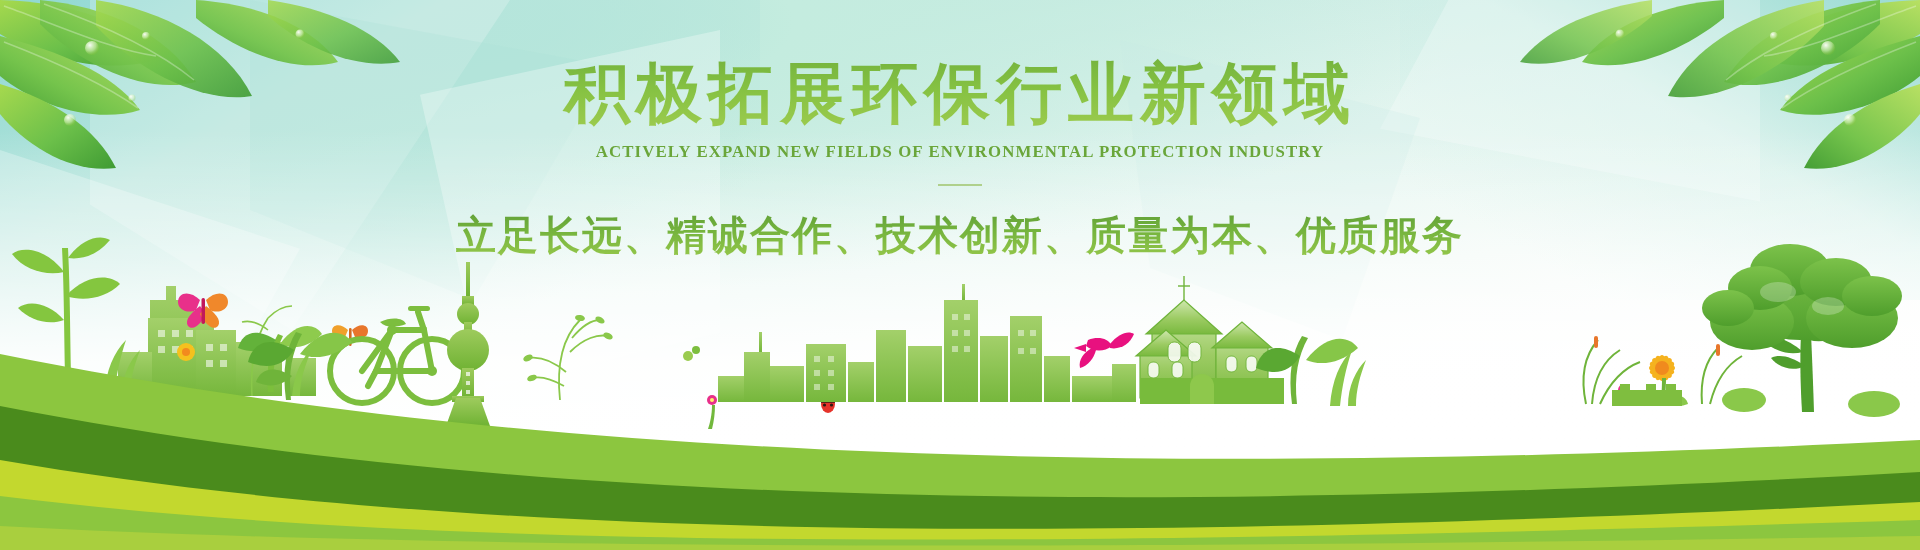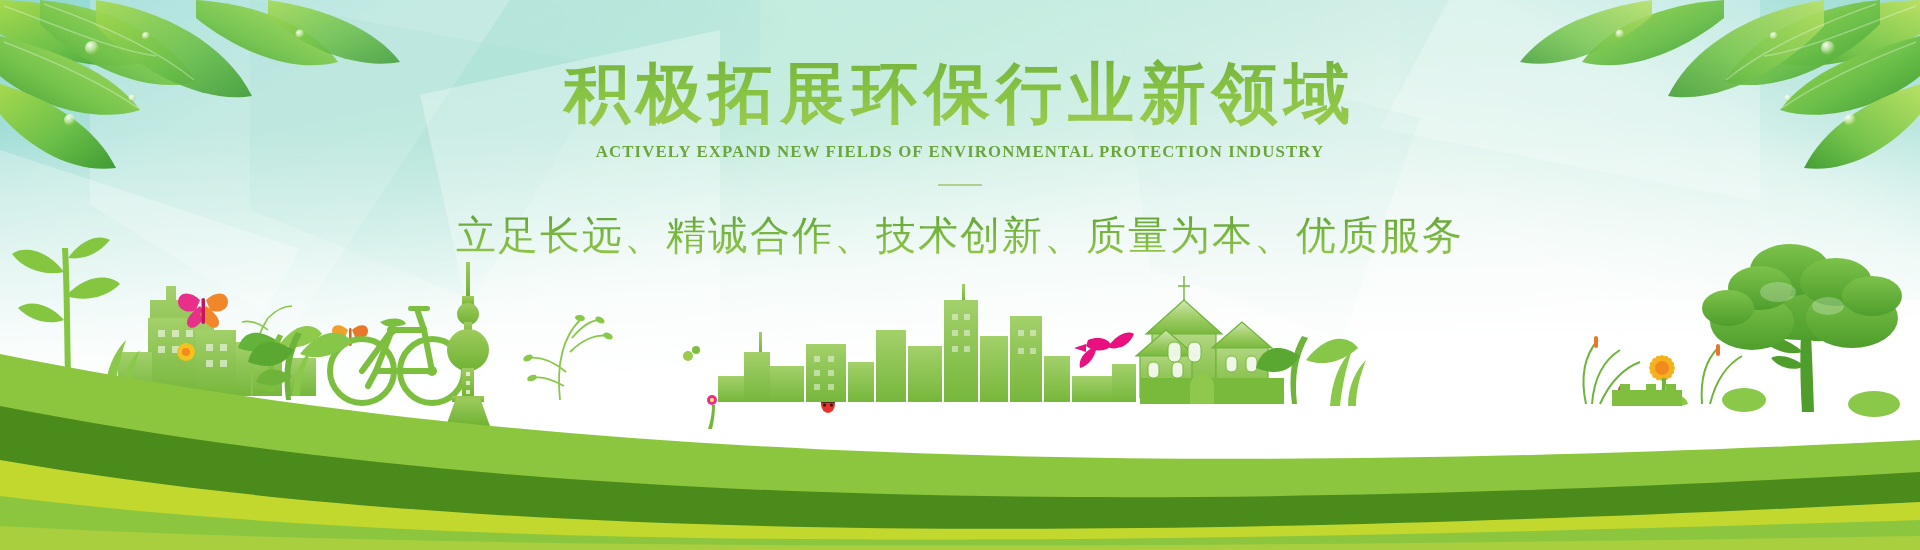--- a/index.html
+++ b/index.html
@@ -60,21 +60,21 @@
     color:#6aa63a;
     transform:scaleX(.96);
   }
   .divider{
     width:44px;height:2px;margin:22px auto 0 auto;
     background:#9fc46b;opacity:.75;
   }
   .tagline-cn{
     margin:22px 0 0 0;
     font-family:"Liberation Serif","DejaVu Serif",serif;
-    font-weight:400;font-size:40px;letter-spacing:2px;
+    font-weight:700;font-size:40px;letter-spacing:2px;
     background:linear-gradient(180deg,#5d9c37 0%,#74b33d 40%,#8cc247 78%,#9ecb51 100%);
     -webkit-background-clip:text;background-clip:text;
     color:transparent;-webkit-text-fill-color:transparent;
   }
 
   
   .scene{position:absolute;left:0;top:0;width:1920px;height:550px;z-index:20;}
   .waves{position:absolute;left:0;bottom:0;width:1920px;height:230px;z-index:30;}
   .leaves{position:absolute;left:0;top:0;width:1920px;height:200px;z-index:60;pointer-events:none;}
 </style>

